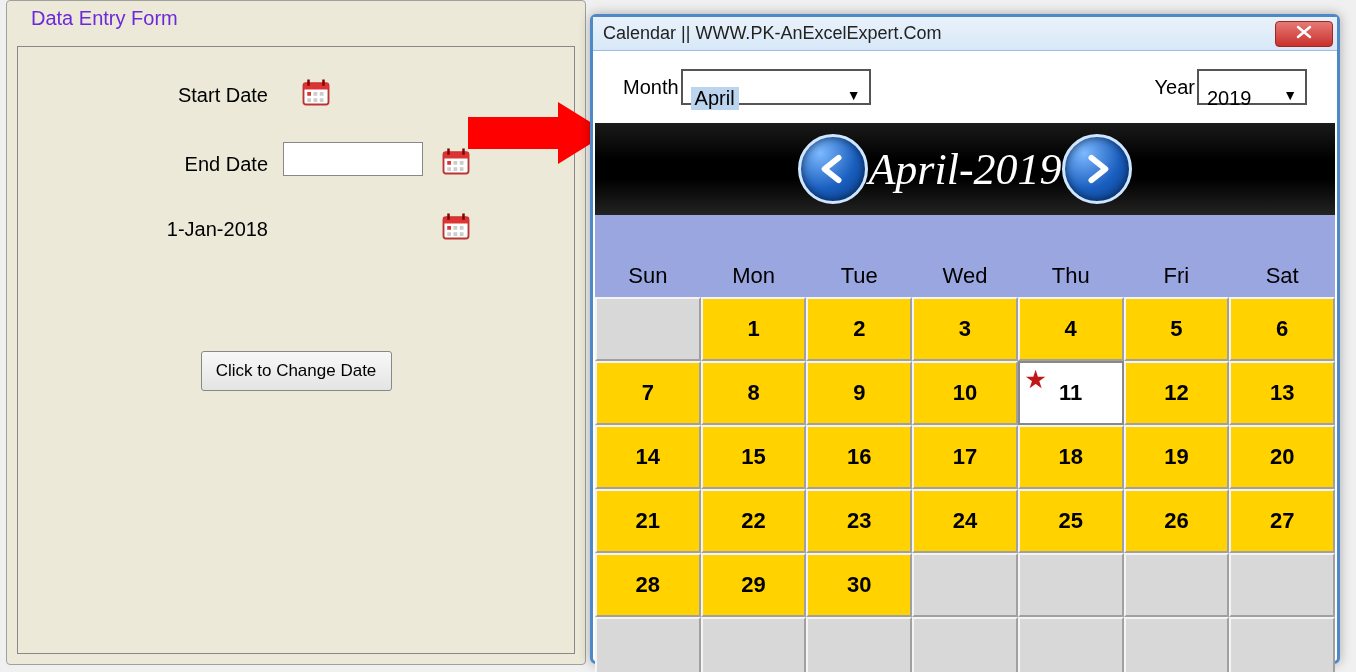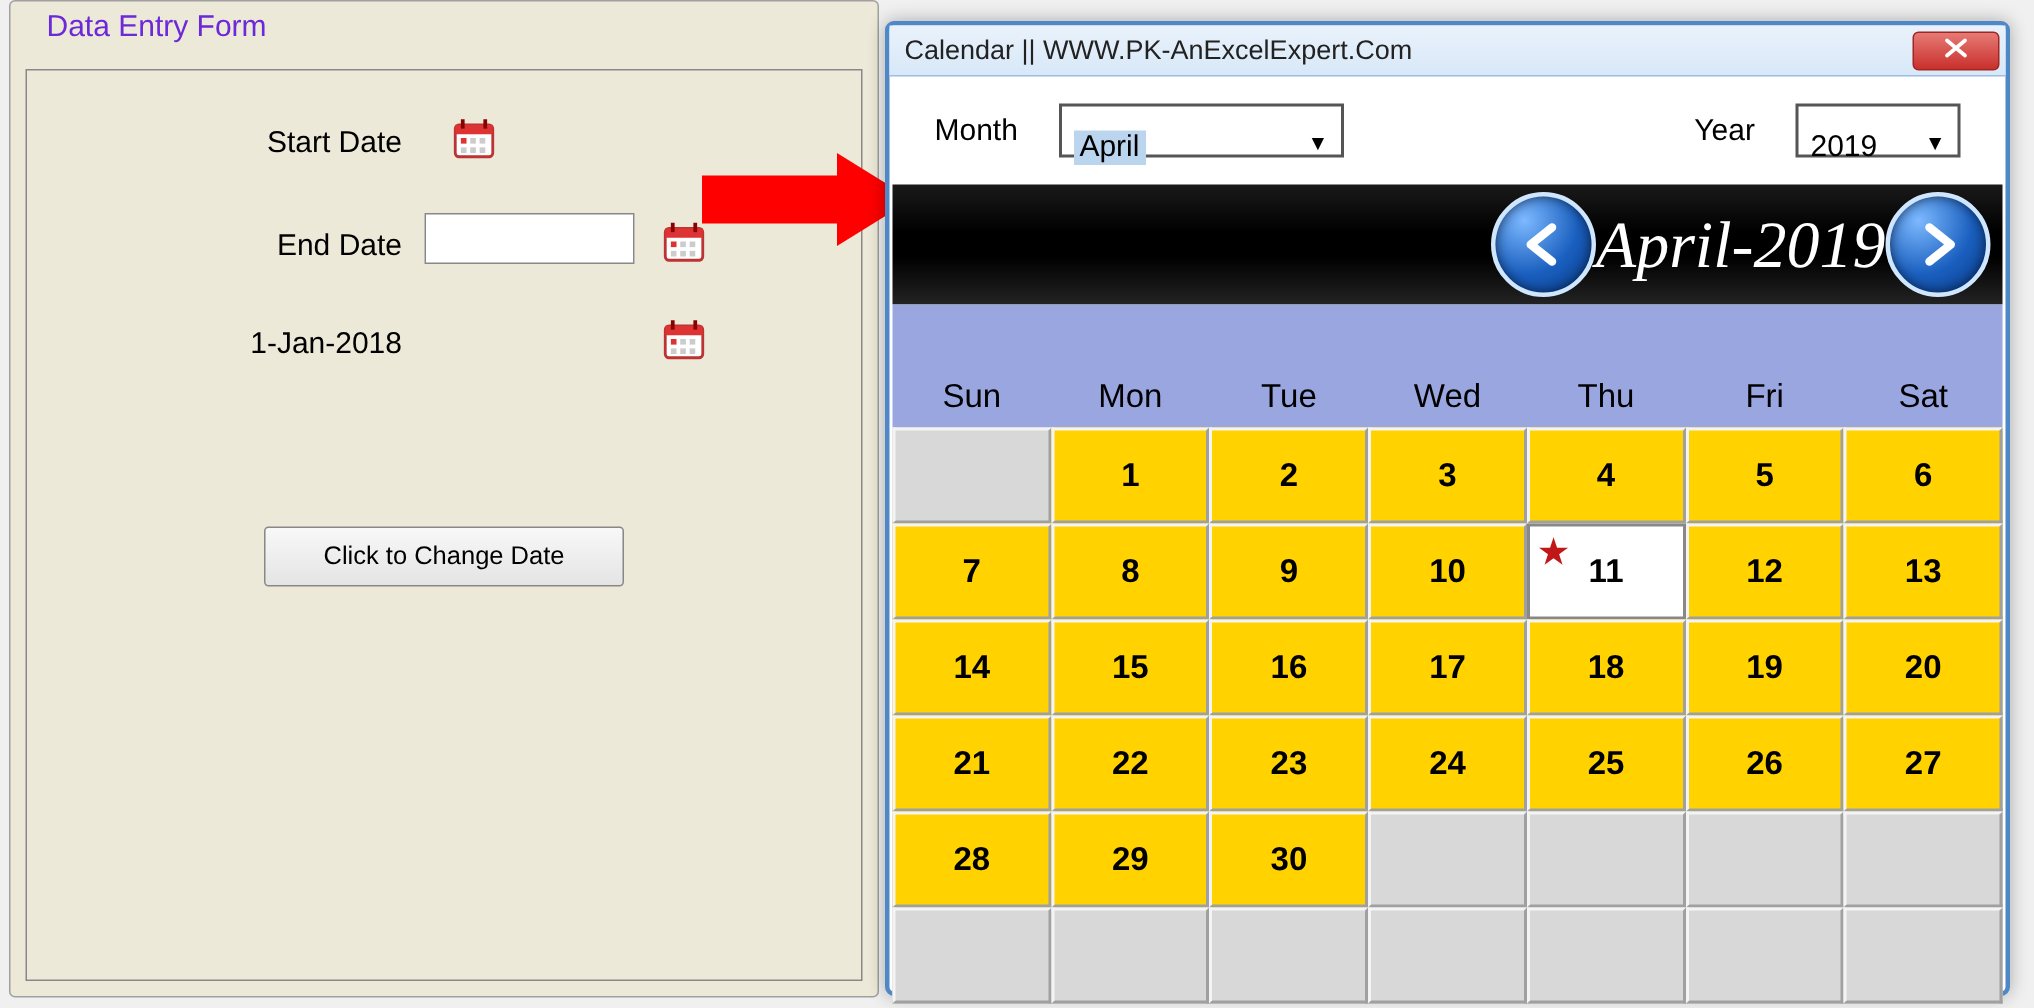--- a/index.html
+++ b/index.html
@@ -65,21 +65,21 @@
   .static-date {
     font-size: 20px;
     display:inline-block;
     width:255px;
     text-align:right;
     padding-right:15px;
   }
   .change-btn {
     display:block;
     margin: 110px auto 0 auto;
-    width: 240px;
+    width: 191px;
     height: 40px;
     background: linear-gradient(#f8f8f8,#e4e4e4);
     border: 1px solid #888;
     border-radius: 3px;
     font-size: 17px;
     cursor:pointer;
   }
   
   .red-arrow {
     position:absolute;
@@ -120,45 +120,45 @@
     display:flex;
     align-items:center;
     justify-content:center;
     color:#fff;
     cursor:pointer;
   }
   .cal-controls {
     display:flex;
     align-items:center;
     padding: 18px 30px;
-    gap: 27px;
+    gap: 2px;
   }
   .cal-controls .lbl { font-size: 20px; }
   .month-select, .year-select {
     border: 2px solid #555;
     height: 34px;
     font-size: 20px;
     padding: 16px 8px;
     background:#fff;
     display:flex;
     align-items:flex-start;
     cursor:pointer;
   }
   .month-select { width: 190px; justify-content:space-between; }
   .month-select .val { background:#bcd5ef; padding:0 4px; }
   .year-select { width: 110px; justify-content:space-between; }
   .dropdown-caret { font-size:14px; }
   .spacer { flex:1; }
   
   .cal-header {
-    height: 80px;
+    height: 92px;
     background: linear-gradient(#1a1a1a,#000 40%,#000 60%,#232323);
     display:flex;
     align-items:center;
-    justify-content:flex-end;
+    justify-content:center;
     padding: 0 8px;
     margin: 0 2px;
   }
   .nav-btn {
     width: 70px;
     height: 70px;
     border-radius: 50%;
     background: radial-gradient(circle at 30% 25%, #7db9ff 0%, #1a5fbf 55%, #083a85 100%);
     border: 3px solid #d0e6ff;
     display:flex;

